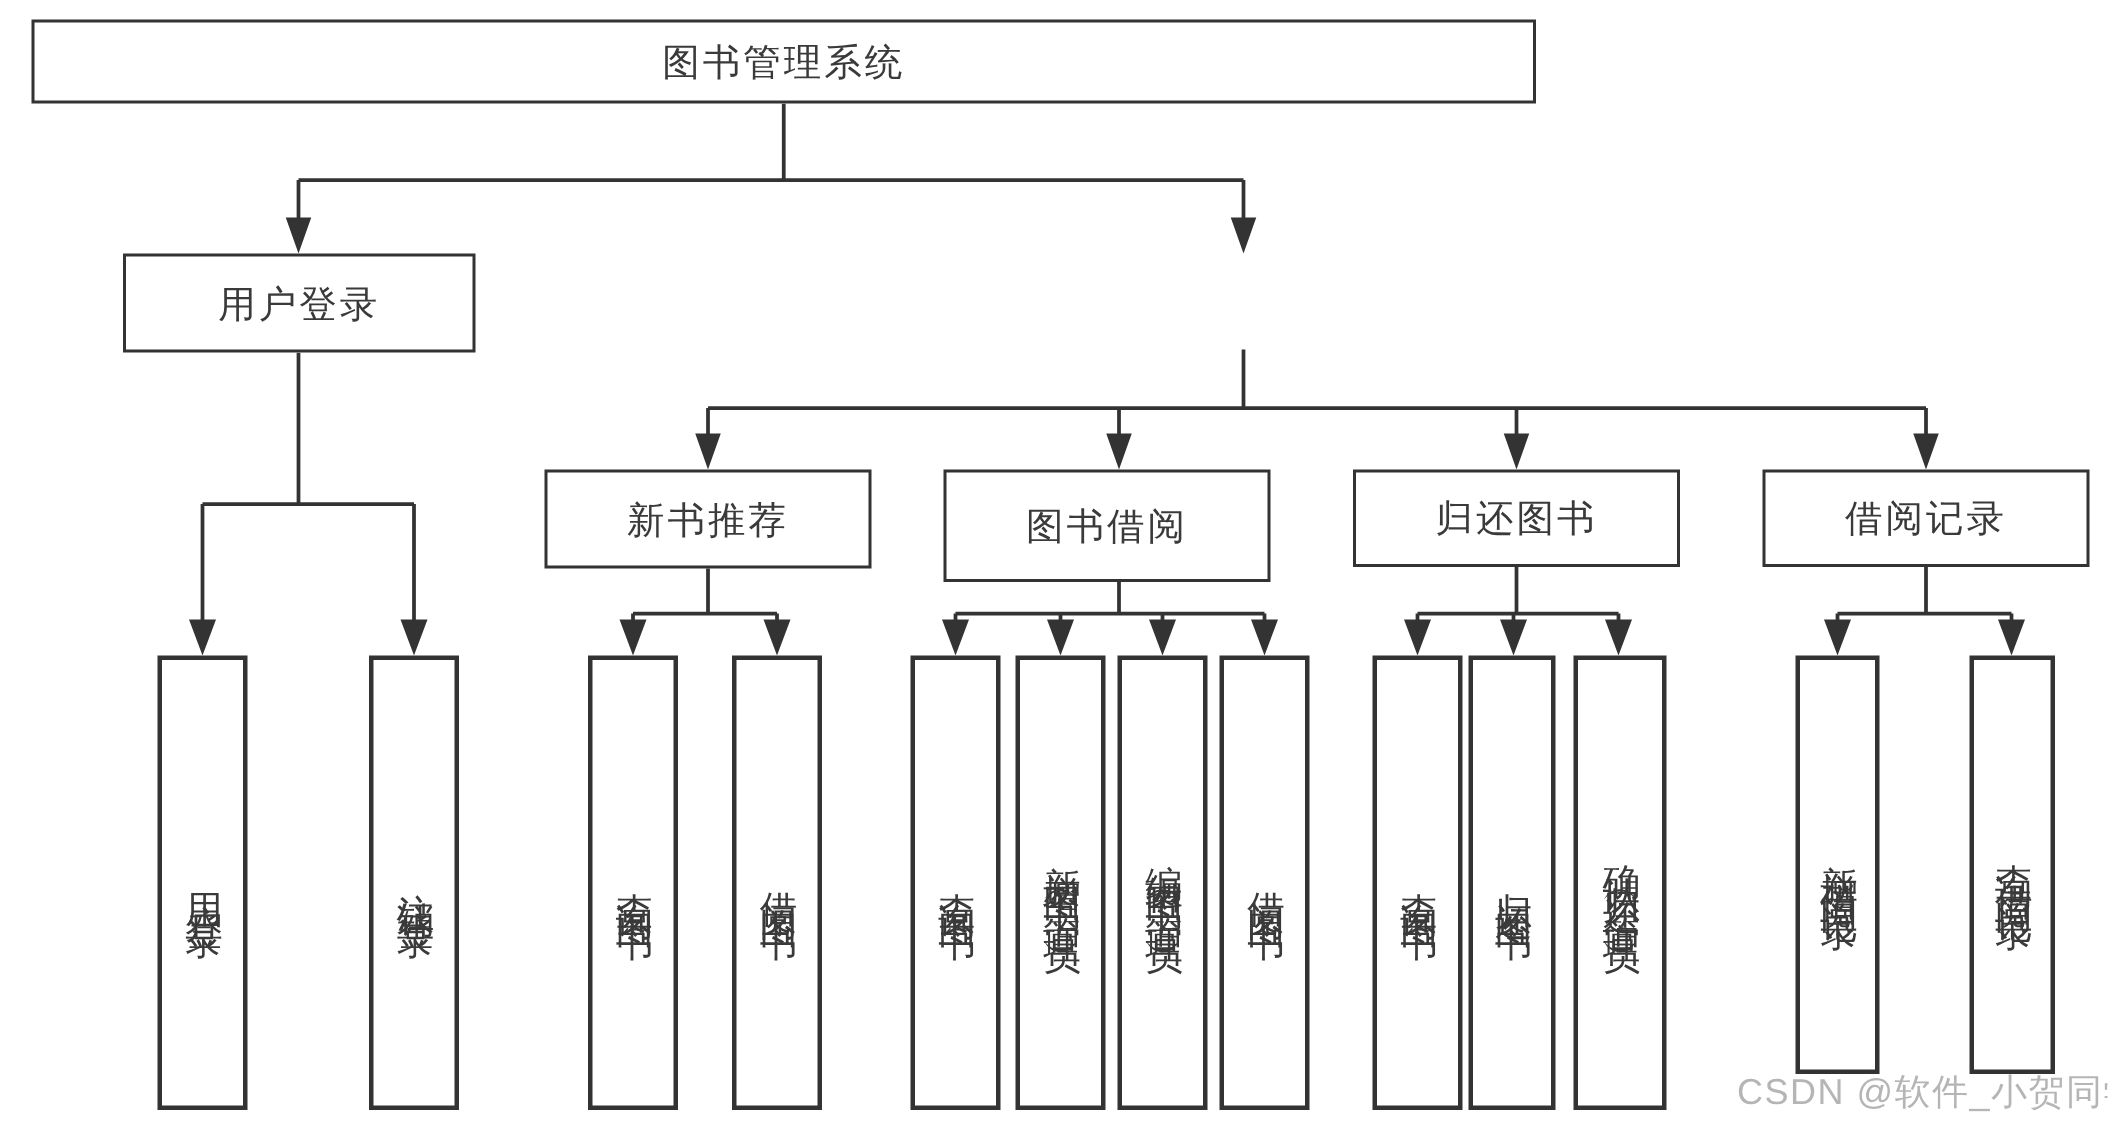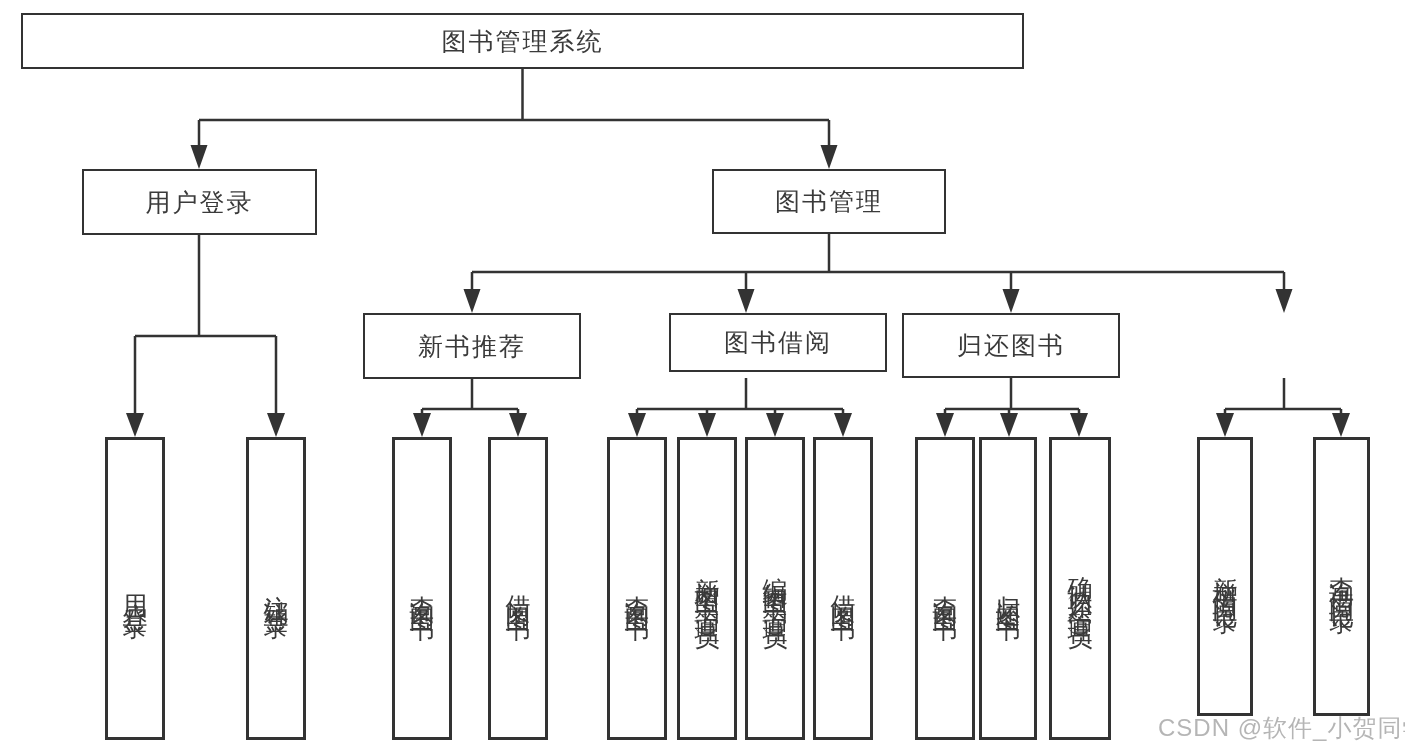--- a/index.html
+++ b/index.html
@@ -111,25 +111,25 @@
       M1000 413 L1018 413 L1009 437 Z
       M1070 413 L1088 413 L1079 437 Z
       M1216 413 L1234 413 L1225 437 Z
       M1332 413 L1350 413 L1341 437 Z
     "></path>
   </svg>
 
   <div class="node h" style="left:21px; top:13px; width:1003px; height:56px;">图书管理系统</div>
 
   <div class="node h" style="left:82px; top:169px; width:235px; height:66px;">用户登录</div>
-  <div class="node h" style="left:712px; top:169px; width:234px; height:65px;">图书管理</div>
 
   <div class="node h" style="left:363px; top:313px; width:218px; height:66px;">新书推荐</div>
-  <div class="node h" style="left:669px; top:313px; width:218px; height:59px;">图书借阅</div>
+  <div class="node h" style="left:629px; top:313px; width:218px; height:75px;">图书借阅</div>
   <div class="node h" style="left:902px; top:313px; width:218px; height:65px;">归还图书</div>
+  <div class="node h" style="left:1175px; top:313px; width:218px; height:65px;">借阅记录</div>
 
   <div class="node v" style="left:105px; top:437px; width:60px; height:303px;">用户登录</div>
   <div class="node v" style="left:246px; top:437px; width:60px; height:303px;">注销登录</div>
 
   <div class="node v" style="left:392px; top:437px; width:60px; height:303px;">查询图书</div>
   <div class="node v" style="left:488px; top:437px; width:60px; height:303px;">借阅图书</div>
 
   <div class="node v" style="left:607px; top:437px; width:60px; height:303px;">查询图书</div>
   <div class="node v" style="left:677px; top:437px; width:60px; height:303px;">新增图书（管理员）</div>
   <div class="node v" style="left:745px; top:437px; width:60px; height:303px;">编辑图书（管理员）</div>

